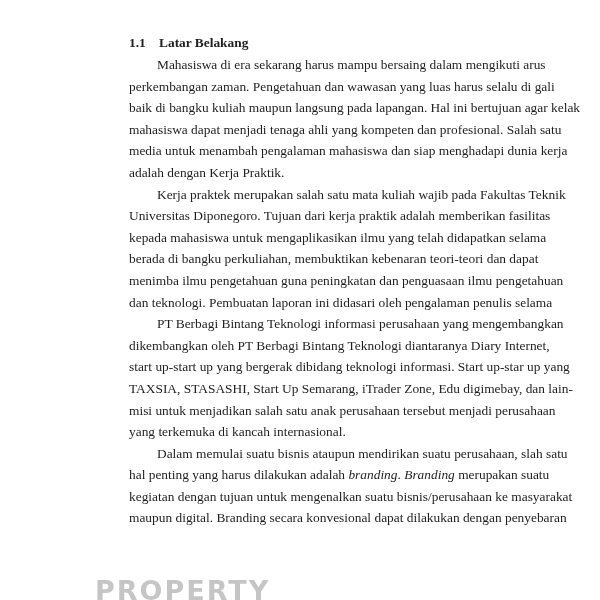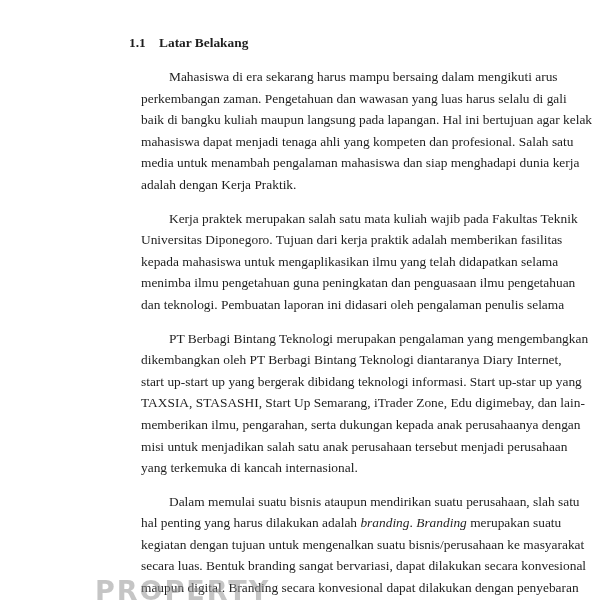--- a/index.html
+++ b/index.html
@@ -2,21 +2,21 @@
 <html><head>
   <meta charset="utf-8">
   <style>
     html, body { margin:0; padding:0; background:#ffffff; }
     body { width:600px; height:600px; overflow:hidden; position:relative; }
     .page { position:absolute; left:15px; top:0; width:600px; height:600px; background:#fff; }
     .content { position:absolute; left:114px; top:32px; width:402px;
       font-family:"Liberation Serif", serif; font-size:13.4px; color:#1e1e1e; }
     .heading { font-weight:bold; font-size:13.4px; height:22px; line-height:22px; margin:0; }
     .heading .num { display:inline-block; width:30px; }
-    p { margin:12px; text-align:justify; text-align-last:justify; line-height:21.6px; }
+    p { margin:0; text-align:justify; text-align-last:justify; line-height:21.6px; }
     p .line { display:block; text-align:justify; text-align-last:justify; white-space:nowrap; }
     p .line.last { text-align-last:left; }
     p .line.indent { text-indent:28px; }
     .watermark { position:absolute; left:80px; top:575px; font-family:"DejaVu Sans", sans-serif;
       font-weight:bold; font-size:27px; letter-spacing:2px; color:rgba(150,150,150,0.55); }
   </style>
 </head>
 <body>
 
 <div class="page">
@@ -30,35 +30,34 @@
           <span class="line">perkembangan zaman. Pengetahuan dan wawasan yang luas harus selalu di gali</span>
           <span class="line">baik di bangku kuliah maupun langsung pada lapangan. Hal ini bertujuan agar kelak</span>
           <span class="line">mahasiswa dapat menjadi tenaga ahli yang kompeten dan profesional. Salah satu</span>
           <span class="line">media untuk menambah pengalaman mahasiswa dan siap menghadapi dunia kerja</span>
           <span class="line last">adalah dengan Kerja Praktik.</span>
         </p>
         <p>
           <span class="line indent">Kerja praktek merupakan  salah satu mata kuliah wajib pada Fakultas Teknik</span>
           <span class="line">Universitas Diponegoro. Tujuan dari kerja praktik adalah memberikan fasilitas</span>
           <span class="line">kepada mahasiswa untuk mengaplikasikan ilmu yang telah didapatkan selama</span>
+          <span class="line">berada di bangku perkuliahan, membuktikan kebenaran teori-teori dan dapat</span>
           <span class="line">menimba ilmu pengetahuan guna peningkatan dan penguasaan ilmu pengetahuan</span>
           <span class="line">dan teknologi. Pembuatan laporan ini didasari oleh pengalaman penulis selama</span>
         </p>
         <p>
-          <span class="line indent">PT Berbagi Bintang Teknologi merupakan pengalaman yang mengembangkan</span>
+          <span class="line indent">PT Berbagi Bintang Teknologi informasi perusahaan yang mengembangkan</span>
           <span class="line">dikembangkan oleh PT Berbagi Bintang Teknologi diantaranya Diary Internet,</span>
           <span class="line">start up-start up yang bergerak dibidang teknologi informasi. Start up-star up yang</span>
           <span class="line">TAXSIA, STASASHI, Start Up Semarang, iTrader Zone, Edu digimebay, dan lain-</span>
-          <span class="line">memberikan ilmu, pengarahan, serta dukungan kepada anak perusahaanya dengan</span>
           <span class="line">misi untuk menjadikan salah satu anak perusahaan tersebut menjadi perusahaan</span>
           <span class="line last">yang terkemuka di kancah internasional.</span>
         </p>
         <p>
           <span class="line indent">Dalam memulai suatu bisnis ataupun mendirikan suatu perusahaan, slah satu</span>
           <span class="line">hal penting yang harus dilakukan adalah <i>branding</i>. <i>Branding</i> merupakan suatu</span>
           <span class="line">kegiatan dengan tujuan untuk mengenalkan suatu bisnis/perusahaan ke masyarakat</span>
-          <span class="line">secara luas. Bentuk branding sangat bervariasi, dapat dilakukan secara konvesional</span>
           <span class="line">maupun digital. Branding secara konvesional dapat dilakukan dengan penyebaran</span>
         </p>
       </div>
   </div>
   <div class="watermark">PROPERTY</div>
 </div>
 
 </body></html>

